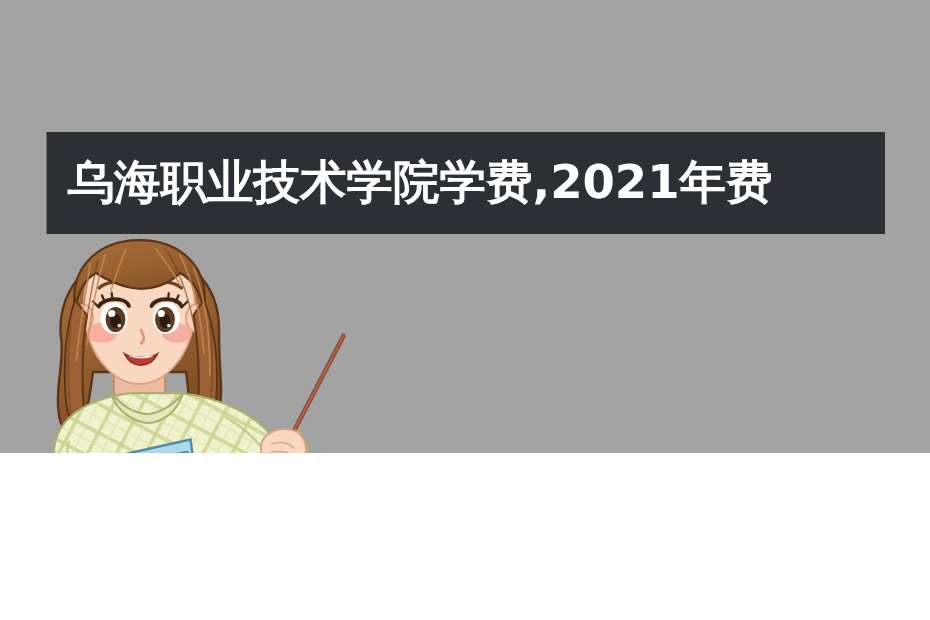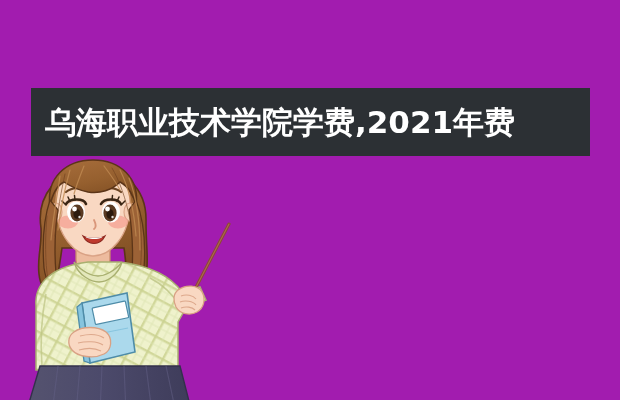--- a/index.html
+++ b/index.html
@@ -3,23 +3,23 @@
 <meta charset="utf-8">
 <style>
   html, body {
     margin: 0;
     padding: 0;
     background: #ffffff;
   }
   #stage {
     position: relative;
     width: 620px;
-    height: 400px;
+    height: 302px;
     overflow: hidden;
-    background: #a21caf;
+    background: #a3a3a3;
     font-family: "Liberation Sans", "DejaVu Sans", sans-serif;
   }
 
   
   #title-bar {
     position: absolute;
     left: 31px;
     top: 88px;
     width: 559px;
     height: 68px;

